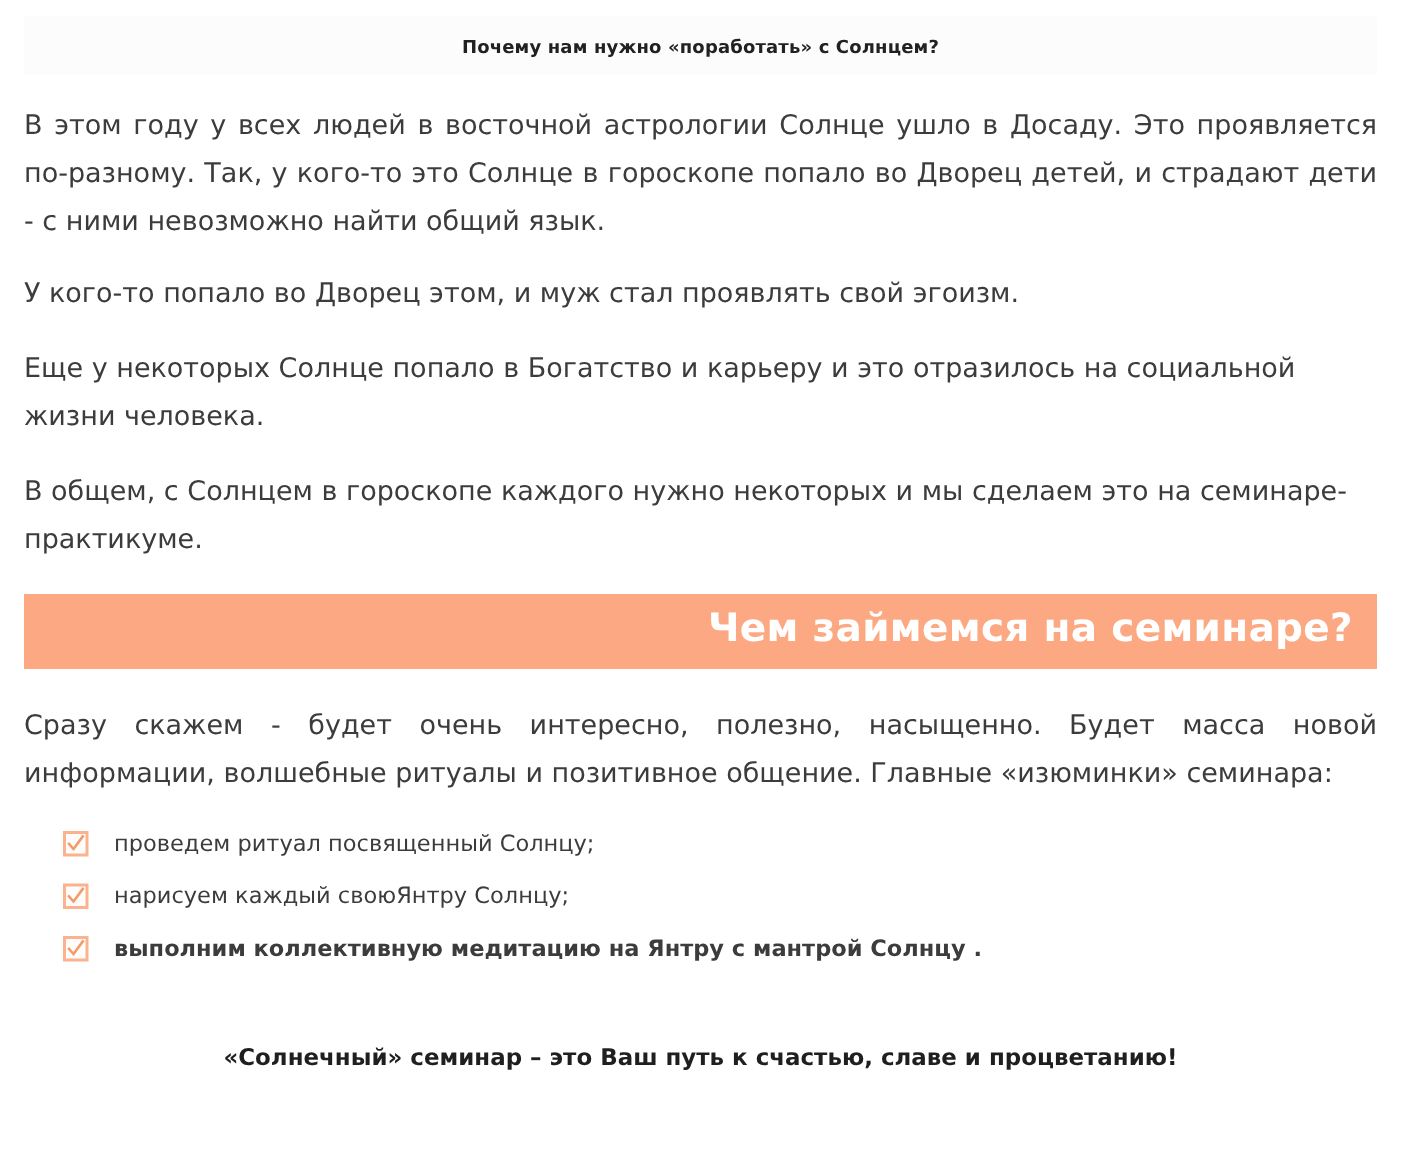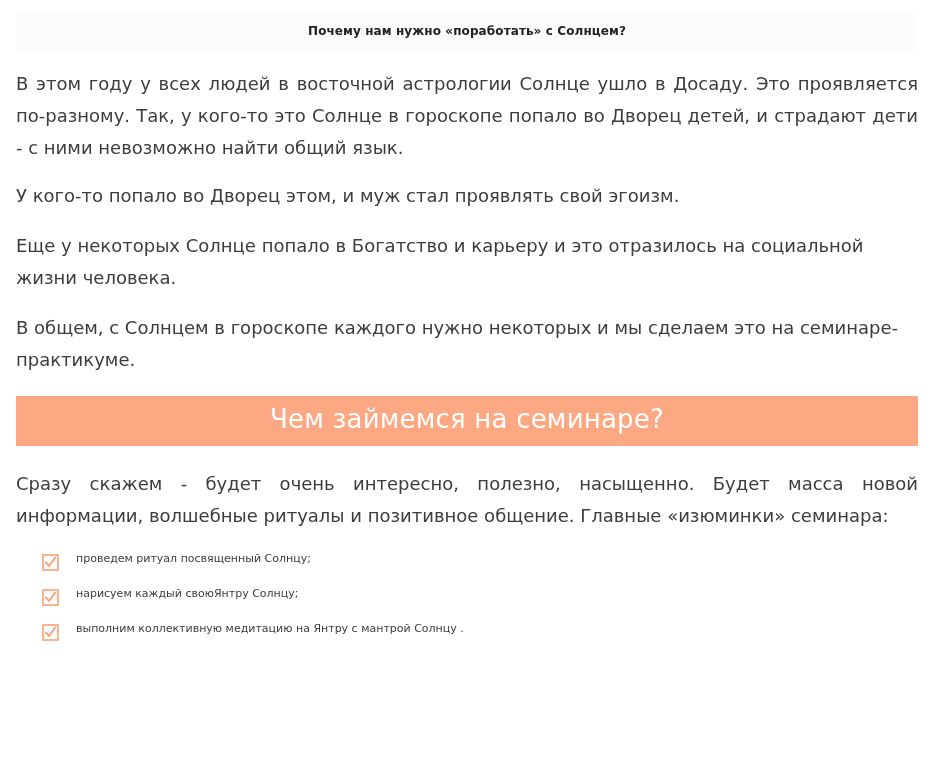--- a/index.html
+++ b/index.html
@@ -55,42 +55,42 @@
   .gap-e { height: 20px; }
   .gap-f { height: 22px; }
   .gap-g { height: 20px; }
   .gap-h { height: 26px; }
 
   
   .banner {
     margin: 0 16px;
     background: #fca882;
     color: #ffffff;
-    text-align: center;
+    text-align: right;
     font-size: 26px;
-    font-weight: normal;
+    font-weight: bold;
     line-height: 1.15;
     padding: 9px 16px 11px 16px;
     letter-spacing: 0.2px;
   }
 
   
   .checklist {
     list-style: none;
     margin: 0;
     padding: 0 16px 0 16px;
   }
   .check-item {
     display: flex;
     align-items: flex-start;
     padding: 0 0 0 26px;
     margin: 0 0 13px 0;
     min-height: 22px;
   }
-  .check-item:last-child { margin-bottom: 0; }
+  .check-item:last-child { margin-bottom: 0; font-weight: bold; }
 
   .checkbox {
     flex: 0 0 auto;
     width: 17px;
     height: 17px;
     margin-top: 2px;
     margin-right: 17px;
     position: relative;
     background: #fbb28e;
     box-sizing: border-box;
@@ -104,21 +104,21 @@
     background: #fefdfc;
   }
   .checkbox .tick {
     position: absolute;
     left: 0;
     top: 0;
     width: 17px;
     height: 17px;
   }
   .check-label {
-    font-size: 11px;
+    font-size: 15px;
     line-height: 1.35;
     color: #3c3c3c;
   }
 
   
   .closing {
     text-align: center;
     font-weight: bold;
     font-size: 15.3px;
     color: #1f1f1f;
@@ -187,14 +187,15 @@
       </span>
       <span class="check-label">выполним коллективную медитацию на Янтру с мантрой Солнцу .</span>
     </li>
   </ul>
 
   <div class="gap-h"></div>
 
 
   <div style="height:26px"></div>
 
+  <div class="closing">«Солнечный» семинар – это Ваш путь к счастью, славе и процветанию!</div>
 
 </div>
 
 </body></html>

